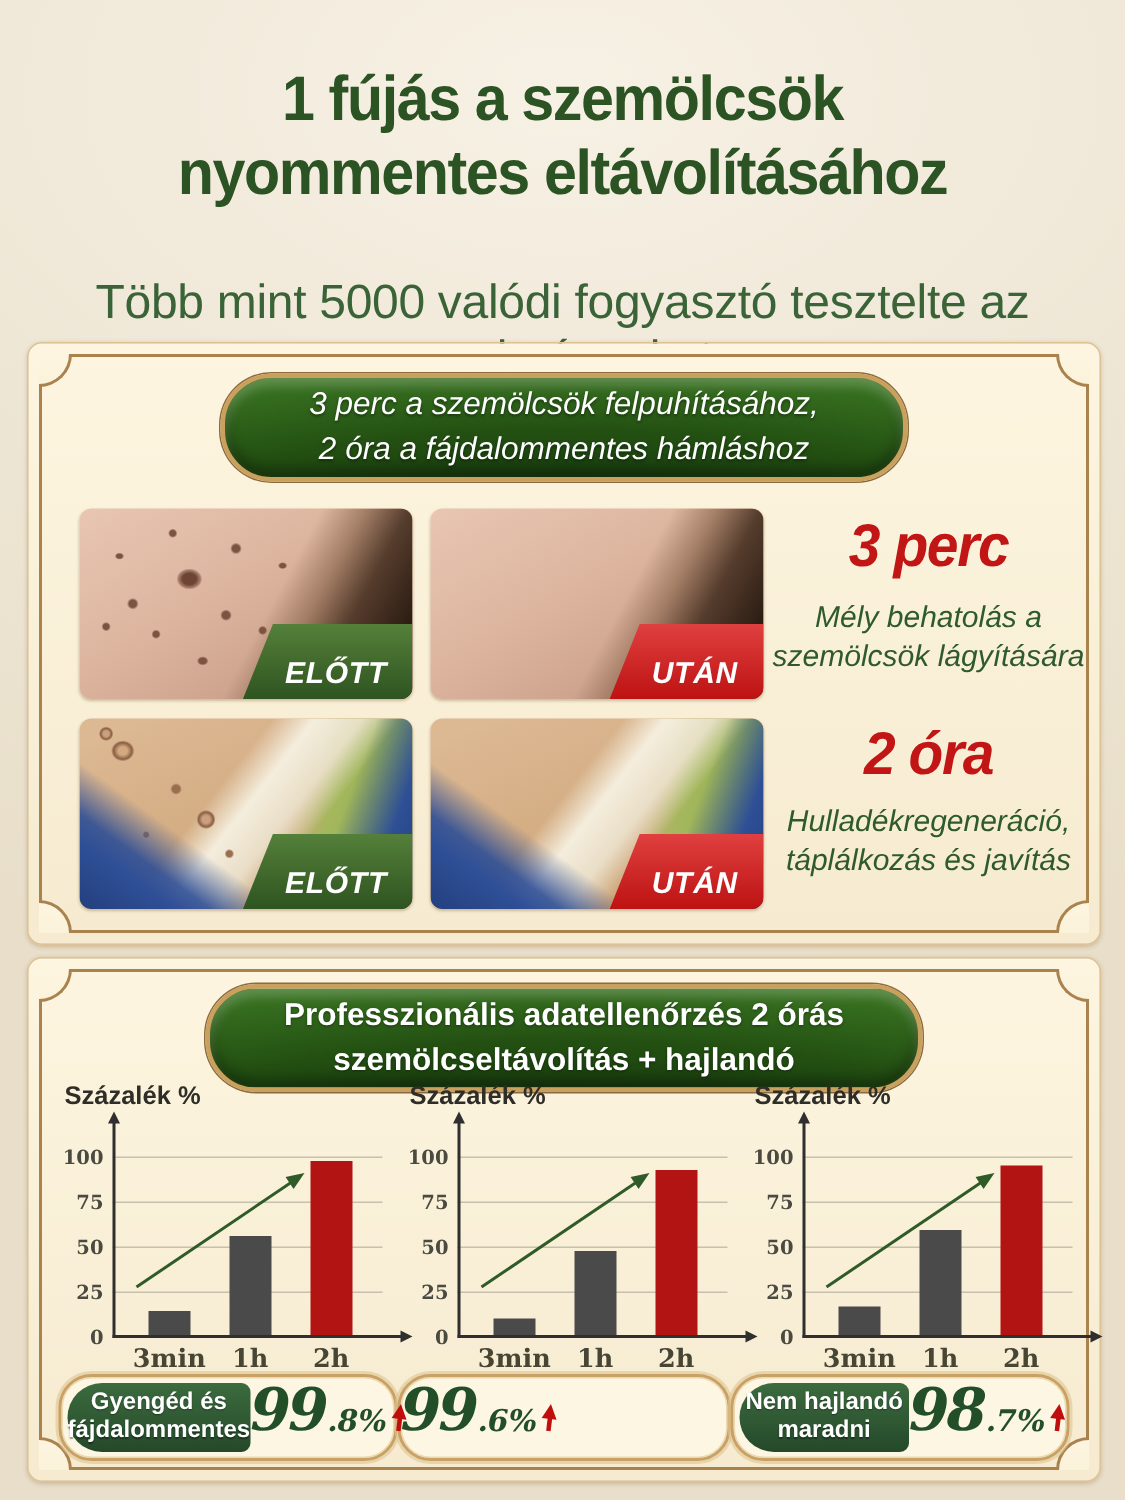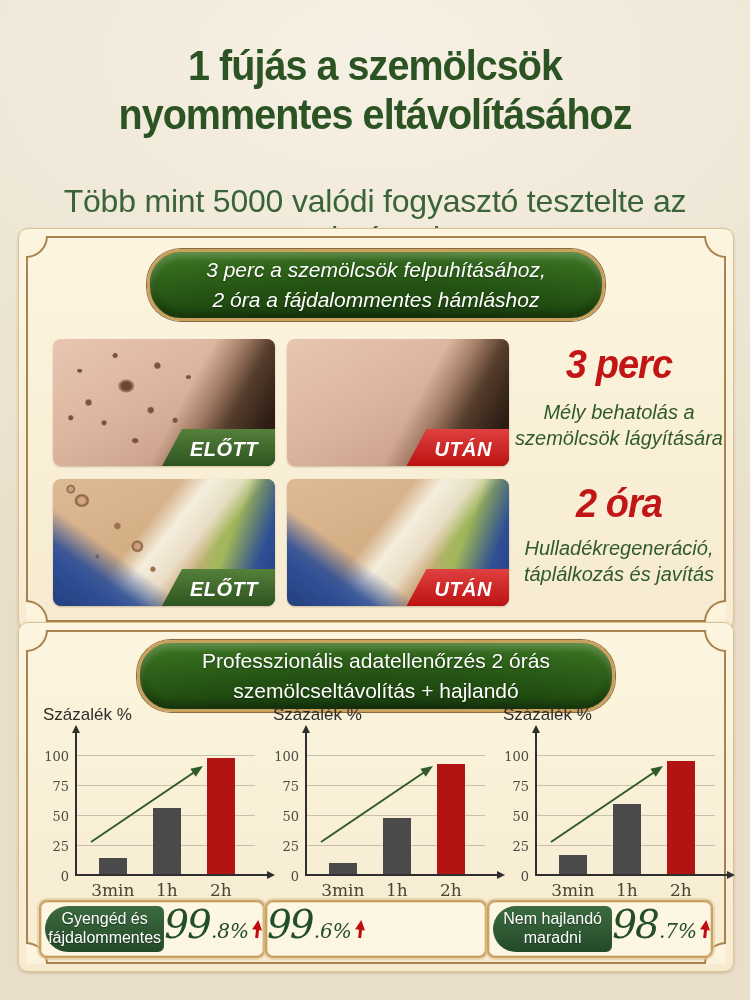--- a/index.html
+++ b/index.html
@@ -21,21 +21,21 @@
     background:linear-gradient(#fdf5e0, #f6ebd0);
     border:1px solid #dcc294; border-radius:10px;
     box-shadow:0 1px 3px rgba(140,100,50,.3); }
   .panel-frame { position:absolute; inset:7px; border:2px solid #a9824e; border-radius:4px; pointer-events:none; }
   .corner { position:absolute; width:20px; height:20px; background:linear-gradient(#fdf5e0,#fbf2da); }
   .corner.tl { top:-2px; left:-2px; border-right:2px solid #a9824e; border-bottom:2px solid #a9824e; border-bottom-right-radius:100%; }
   .corner.tr { top:-2px; right:-2px; border-left:2px solid #a9824e; border-bottom:2px solid #a9824e; border-bottom-left-radius:100%; }
   .corner.bl { bottom:-2px; left:-2px; border-right:2px solid #a9824e; border-top:2px solid #a9824e; border-top-right-radius:100%; }
   .corner.br { bottom:-2px; right:-2px; border-left:2px solid #a9824e; border-top:2px solid #a9824e; border-top-left-radius:100%; }
   #panel1 { top:228px; height:400px;font-style:italic; }
-  #panel2 { top:622px; height:348px; }
+  #panel2 { top:638px; height:348px;font-weight:bold; }
 
   
   .banner { position:absolute; left:50%; transform:translateX(-50%); top:20px;
     width:452px; height:66px; border-radius:34px;
     background:radial-gradient(120% 160% at 50% 125%, #16380e 0%, #235012 45%, #3a7522 85%, #4c8a2e 100%);
     border:3px solid #c9a15d; box-shadow:0 0 0 1px #8a6a3f, inset 0 5px 7px rgba(255,255,255,.22), inset 0 -6px 9px rgba(0,0,0,.35);
     display:flex; flex-direction:column; justify-content:center; align-items:center;
     color:#fff; font-size:21px; line-height:1.42; text-shadow:0 1px 2px rgba(0,0,0,.4); }
   #panel2 .banner { width:472px; top:17px; }
 
@@ -66,21 +66,21 @@
       linear-gradient(36deg, #23407e 0%, #2f4f96 16%, rgba(47,79,150,.9) 22%, transparent 34%),
       linear-gradient(290deg, #23407e 0%, #2f4f96 12%, transparent 26%); }
   .neck.spotted .bumps { position:absolute; inset:0; background:
       radial-gradient(10px 9px at 13% 17%, #d3a981 30%, #8a5f43 62%, transparent 78%),
       radial-gradient(6px 6px at 8% 8%, #caA07e 32%, #8a5f43 62%, transparent 80%),
       radial-gradient(8px 8px at 38% 53%, #caa07e 32%, #8a5f43 62%, transparent 80%),
       radial-gradient(5px 5px at 29% 37%, #9a6f50 50%, transparent 78%),
       radial-gradient(4px 4px at 45% 71%, #9a6f50 50%, transparent 80%),
       radial-gradient(3px 3px at 20% 61%, #9a6f50 50%, transparent 82%); }
   .photo-tag { position:absolute; right:0; bottom:0; height:34px; z-index:3;
-    padding:3px 17px 0 28px; display:flex; align-items:center;
+    padding:16px 17px 0 28px; display:flex; align-items:center;
     color:#fff; font-size:20px; font-weight:bold; letter-spacing:.5px;
     clip-path:polygon(20px 0, 100% 0, 100% 100%, 0 100%); }
   .tag-green { background:linear-gradient(#55803a, #2e5420); }
   .tag-red   { background:linear-gradient(#e04040, #bd1212); }
 
   
   .hl-title { position:absolute; left:495px; width:210px; text-align:center;
     color:#c21616; font-weight:bold; font-size:40px; letter-spacing:-1px; transform:scaleX(.95); }
   .hl-desc { position:absolute; left:495px; width:210px; text-align:center;
     color:#2f5a2b; font-size:20px; line-height:1.32; }
@@ -101,21 +101,21 @@
   .ytick { position:absolute; left:-38px; width:32px; text-align:right;
     font-family:"DejaVu Serif", serif; font-size:13px; color:#4b4a40; }
   .xtick { position:absolute; top:calc(100% + 4px); transform:translateX(-50%);
     font-family:"DejaVu Serif", serif; font-size:17px; color:#474534; }
   .bar { position:absolute; bottom:2px; width:28px; }
   .trend { position:absolute; inset:0; overflow:visible; }
 
   
   .badges-row { position:absolute; top:277px; left:0; width:100%; padding:0 20px;
     box-sizing:border-box; display:flex; justify-content:space-between; }
-  .badge { width:226px; height:58px; border-radius:8px; background:#fdf6e2;
+  .badge { width:226px; height:58px; border-radius:22px; background:#fdf6e2;
     border:2px solid #c9a164; box-shadow:0 0 0 2px rgba(223,196,146,.6), inset 0 0 0 1px #ecd9b2;
     display:flex; align-items:center; box-sizing:border-box; }
   .badge-left { margin:4px 0 4px 4px; width:134px; height:46px; border-radius:23px 6px 6px 23px;
     background:linear-gradient(#3c6b3e, #24492a);
     display:flex; flex-direction:column; justify-content:center; align-items:center;
     color:#fff; font-size:16px; line-height:1.18; text-shadow:0 1px 1px rgba(0,0,0,.4); }
   .badge-right { flex:1; display:flex; align-items:flex-end; justify-content:flex-start;
     padding-bottom:8px; color:#234f28; font-family:"DejaVu Serif", serif; font-style:italic; }
   .badge-int { font-size:39px; line-height:.82; letter-spacing:-2px; }
   .badge-frac { font-size:20px; line-height:1; padding-left:1px; }

